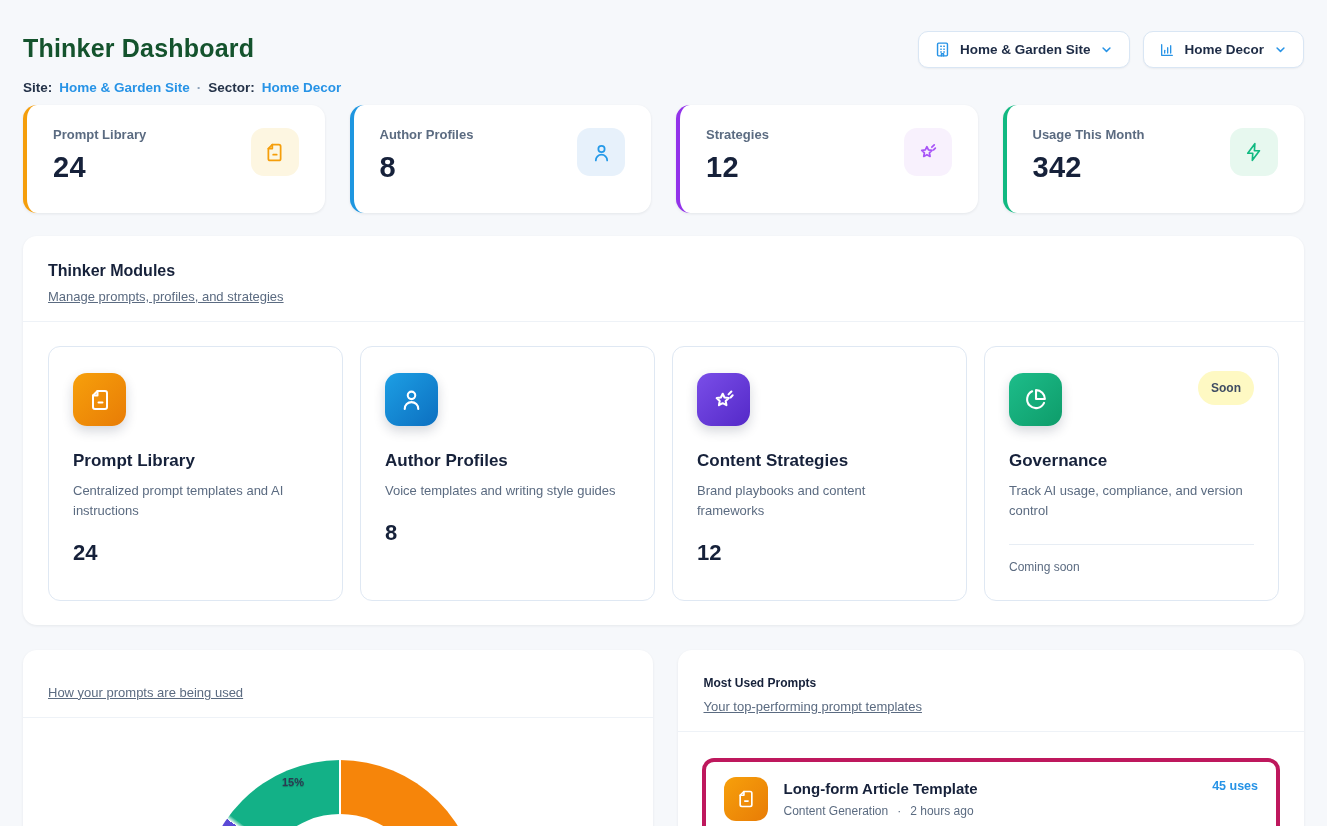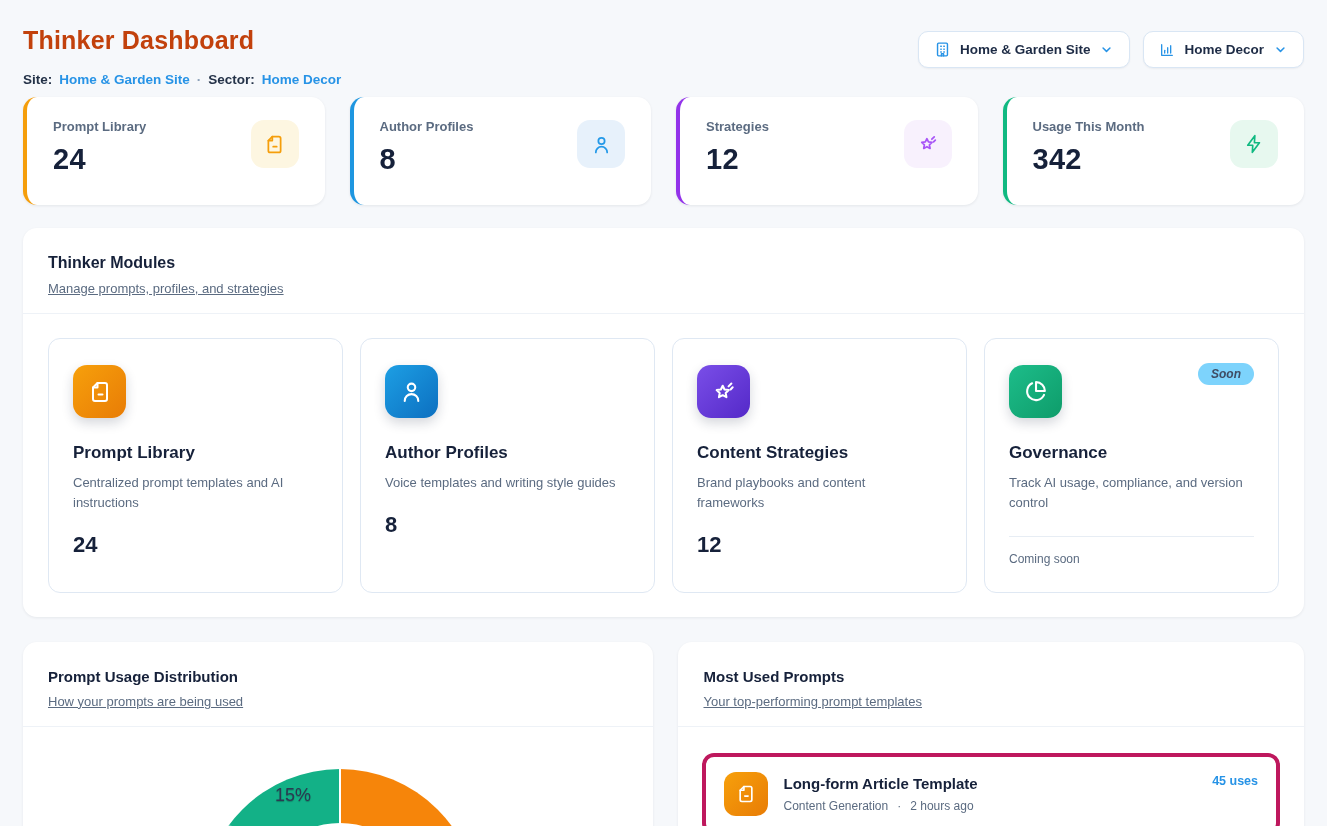--- a/index.html
+++ b/index.html
@@ -6,21 +6,21 @@
   html, body { width: 1327px; height: 826px; overflow: hidden; }
   body {
     background: #f6f8fb;
     font-family: "Liberation Sans", sans-serif;
     color: #17223b;
   }
   .page { padding: 24px 23px; }
 
   
   .header { display: flex; justify-content: space-between; align-items: flex-start; }
-  .page-title { font-size: 25px; font-weight: 800; letter-spacing: .2px; color: #c2410c; margin-top: 2px; }
+  .page-title { font-size: 25px; font-weight: 800; letter-spacing: .2px; color: #14532d; margin-top: 10px; }
   .subline { margin-top: 17px; font-size: 13.5px; font-weight: 700; color: #243248; display: flex; gap: 7px; align-items: center; }
   .subline a { color: #2793e6; text-decoration: none; cursor: pointer; }
   .subline .dot { color: #8aa0b8; font-weight: 800; }
   .header-actions { display: flex; gap: 13px; margin-top: 7px; }
   .select-btn {
     display: flex; align-items: center; gap: 9px;
     background: #fff; border: 1px solid #d9e6f4; border-radius: 10px;
     padding: 9px 15px; font-family: inherit; font-size: 13.5px; font-weight: 700; color: #1d2b45;
     box-shadow: 0 1px 2px rgba(16,24,40,.05); cursor: pointer;
   }
@@ -55,22 +55,22 @@
   .module-icon {
     width: 53px; height: 53px; border-radius: 14px; color: #fff;
     display: flex; align-items: center; justify-content: center;
     box-shadow: 0 5px 12px rgba(23,34,59,.18);
   }
   .module-title { margin-top: 25px; font-size: 17px; font-weight: 800; color: #16213a; }
   .module-desc { margin-top: 10px; font-size: 13px; line-height: 1.53; color: #5b6b81; max-width: 236px; }
   .module-count { margin-top: 19px; font-size: 22px; font-weight: 800; color: #16213a; }
   .soon-badge {
     position: absolute; top: 24px; right: 24px;
-    background: #7dd3fc; color: #3f4c63; border-radius: 999px;
-    padding: 4px 13px; font-size: 12px; font-weight: 700; font-style: italic;
+    background: #fef9c3; color: #3f4c63; border-radius: 999px;
+    padding: 10px 13px; font-size: 12px; font-weight: 700;
   }
   .module-divider { border-top: 1px solid #e7edf4; margin-top: 23px; }
   .coming-soon { margin-top: 15px; font-size: 12px; color: #5b6b81; }
 
   
   .bottom { display: grid; grid-template-columns: 632fr 627fr; gap: 25px; margin-top: 25px; }
   .bottom .panel { height: 340px; overflow: hidden; position: relative; }
 
   .chart-area { position: relative; height: 254px; }
   .donut { position: absolute; left: 179px; top: 42px; width: 276px; height: 276px; border-radius: 50%;
@@ -81,21 +81,21 @@
       #ffffff 44.85% 45.15%,
       #5b4ad6 73.15% 84.7%,
       #ffffff 72.85% 73.15%,
       #13b187 85.3% 99.85%,
       #ffffff 84.7% 85.3%,
       #ffffff 99.85% 100%);
   }
   .donut-hole { position: absolute; left: 54px; top: 54px; width: 168px; height: 168px; border-radius: 50%; background: #fff; }
   .slice-label {
     position: absolute; left: 247px; top: 58px; width: 46px; text-align: center;
-    font-size: 18px; font-weight: 400; color: #2b3a52; text-shadow: 0 1px 1px rgba(0,0,0,.25);
+    font-size: 11px; font-weight: 700; color: #2b3a52; text-shadow: 0 1px 1px rgba(0,0,0,.25);
   }
 
   .prompt-list { padding: 26px 24px; }
   .prompt-item {
     display: flex; align-items: center; gap: 15px;
     border: 4px solid #be185d; border-radius: 12px; padding: 15px 18px; background: #fff; cursor: pointer;
   }
   .prompt-icon {
     width: 44px; height: 44px; border-radius: 12px; flex: 0 0 44px;
     background: linear-gradient(135deg, #f7a00b, #e87c06);
@@ -299,36 +299,35 @@
         <div class="coming-soon">Coming soon</div>
       </div>
 
     </div>
   </div>
 
   <div class="bottom">
 
     <div class="panel">
       <div class="panel-head">
-        <div class="panel-title" style="font-size:15px">Prompt Usage Distribution</div>
         <div class="panel-sub">How your prompts are being used</div>
       </div>
       <div class="divider"></div>
       <div class="chart-area">
         <div class="donut"></div>
         <div class="donut" style="background:none">
             <div class="donut-hole"></div>
           </div>
         <div class="slice-label">15%</div>
       </div>
     </div>
 
     <div class="panel">
       <div class="panel-head">
-        <div class="panel-title" style="font-size:15px">Most Used Prompts</div>
+        <div class="panel-title" style="font-size:12px">Most Used Prompts</div>
         <div class="panel-sub">Your top-performing prompt templates</div>
       </div>
       <div class="divider"></div>
       <div class="prompt-list">
         <div class="prompt-item">
           <div class="prompt-icon">
             <svg width="20" height="20" viewBox="0 0 24 24">
                 <use href="#ic-document"></use>
               </svg>
           </div>

